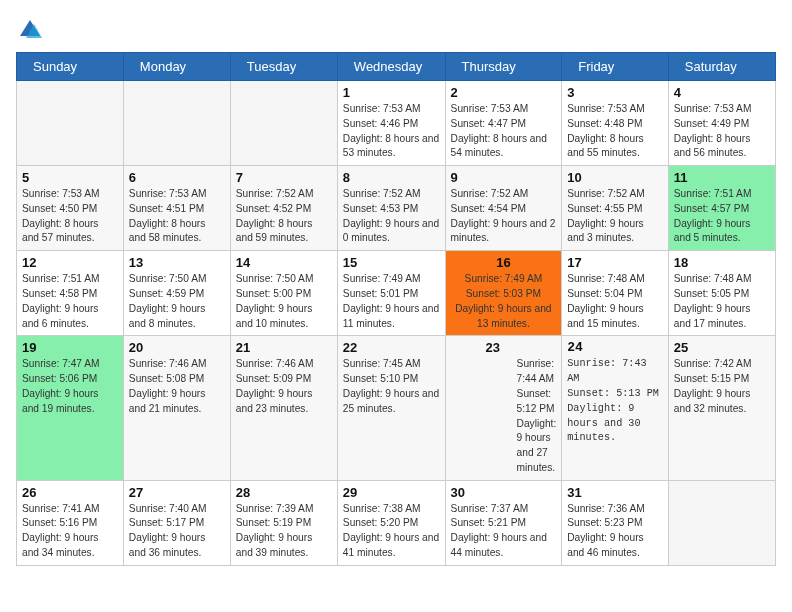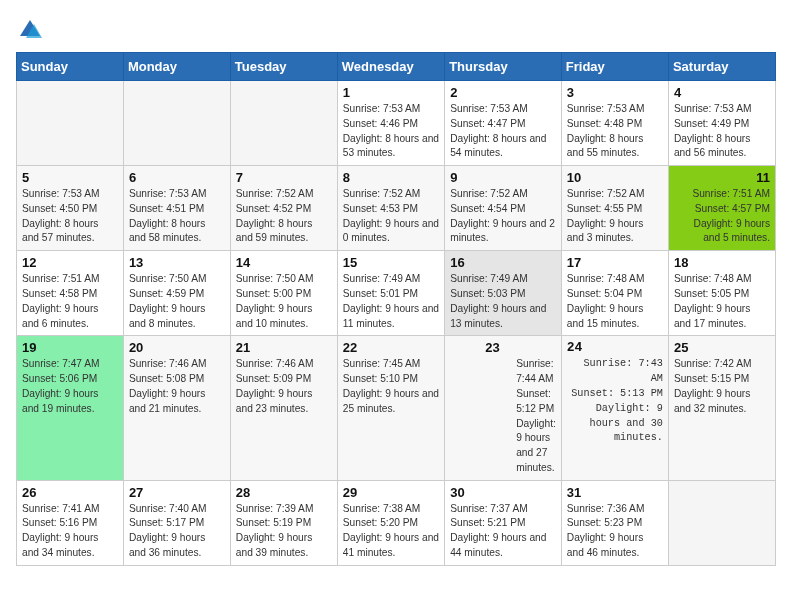--- a/index.html
+++ b/index.html
@@ -46,22 +46,22 @@
     }
     .calendar {
       width: 100%;
       border-collapse: collapse;
       border: 1px solid #ccc;
     }
     .calendar th {
       background: #2a6db5;
       color: #fff;
       font-size: 13px;
-      font-weight: bold;
-      padding: 6px 4px;
+      font-weight: normal;
+      padding: 6px 16px;
       text-align: left;
       border: 1px solid #1a5fa8;
     }
     .calendar td {
       vertical-align: top;
       border: 1px solid #ccc;
       padding: 4px 5px;
       width: 108px;
       min-height: 90px;
       font-size: 10.5px;
@@ -182,21 +182,21 @@
           <div class="day-info" style="white-space: pre-line;">Sunrise: 7:52 AM
 Sunset: 4:54 PM
 Daylight: 9 hours and 2 minutes.</div>
         </td>
         <td style="background: rgb(247, 247, 247);">
           <span class="day-num">10</span>
           <div class="day-info" style="white-space: pre-line;">Sunrise: 7:52 AM
 Sunset: 4:55 PM
 Daylight: 9 hours and 3 minutes.</div>
         </td>
-        <td style="background: #84cc16; text-align: right;">
+        <td style="background: #86efac;">
           <span class="day-num">11</span>
           <div class="day-info" style="white-space: pre-line;">Sunrise: 7:51 AM
 Sunset: 4:57 PM
 Daylight: 9 hours and 5 minutes.</div>
         </td>
       </tr>
       <tr>
         <td style="background: rgb(255, 255, 255);">
           <span class="day-num">12</span>
           <div class="day-info" style="white-space: pre-line;">Sunrise: 7:51 AM
@@ -214,21 +214,21 @@
           <div class="day-info" style="white-space: pre-line;">Sunrise: 7:50 AM
 Sunset: 5:00 PM
 Daylight: 9 hours and 10 minutes.</div>
         </td>
         <td style="background: rgb(255, 255, 255);">
           <span class="day-num">15</span>
           <div class="day-info" style="white-space: pre-line;">Sunrise: 7:49 AM
 Sunset: 5:01 PM
 Daylight: 9 hours and 11 minutes.</div>
         </td>
-        <td style="background: #e5e5e5;">
+        <td style="background: #f97316; text-align: center;">
           <span class="day-num">16</span>
           <div class="day-info" style="white-space: pre-line;">Sunrise: 7:49 AM
 Sunset: 5:03 PM
 Daylight: 9 hours and 13 minutes.</div>
         </td>
         <td style="background: rgb(255, 255, 255);">
           <span class="day-num">17</span>
           <div class="day-info" style="white-space: pre-line;">Sunrise: 7:48 AM
 Sunset: 5:04 PM
 Daylight: 9 hours and 15 minutes.</div>
@@ -266,21 +266,21 @@
 Daylight: 9 hours and 25 minutes.</div>
         </td>
         <td style="background: rgb(247, 247, 247); padding-left: 40px;">
           <span class="day-num">23</span>
           <div class="day-info" style="white-space: pre-line; margin-left: 31px;">Sunrise: 7:44 AM
 Sunset: 5:12 PM
 Daylight: 9 hours and 27 minutes.</div>
         </td>
         <td style="background: rgb(247, 247, 247); font-family: Liberation Mono, monospace;">
           <span class="day-num">24</span>
-          <div class="day-info" style="white-space: pre-line; text-align: right;">Sunrise: 7:43 AM
+          <div class="day-info" style="white-space: pre-line;">Sunrise: 7:43 AM
 Sunset: 5:13 PM
 Daylight: 9 hours and 30 minutes.</div>
         </td>
         <td style="background: rgb(247, 247, 247);">
           <span class="day-num">25</span>
           <div class="day-info" style="white-space: pre-line;">Sunrise: 7:42 AM
 Sunset: 5:15 PM
 Daylight: 9 hours and 32 minutes.</div>
         </td>
       </tr>

